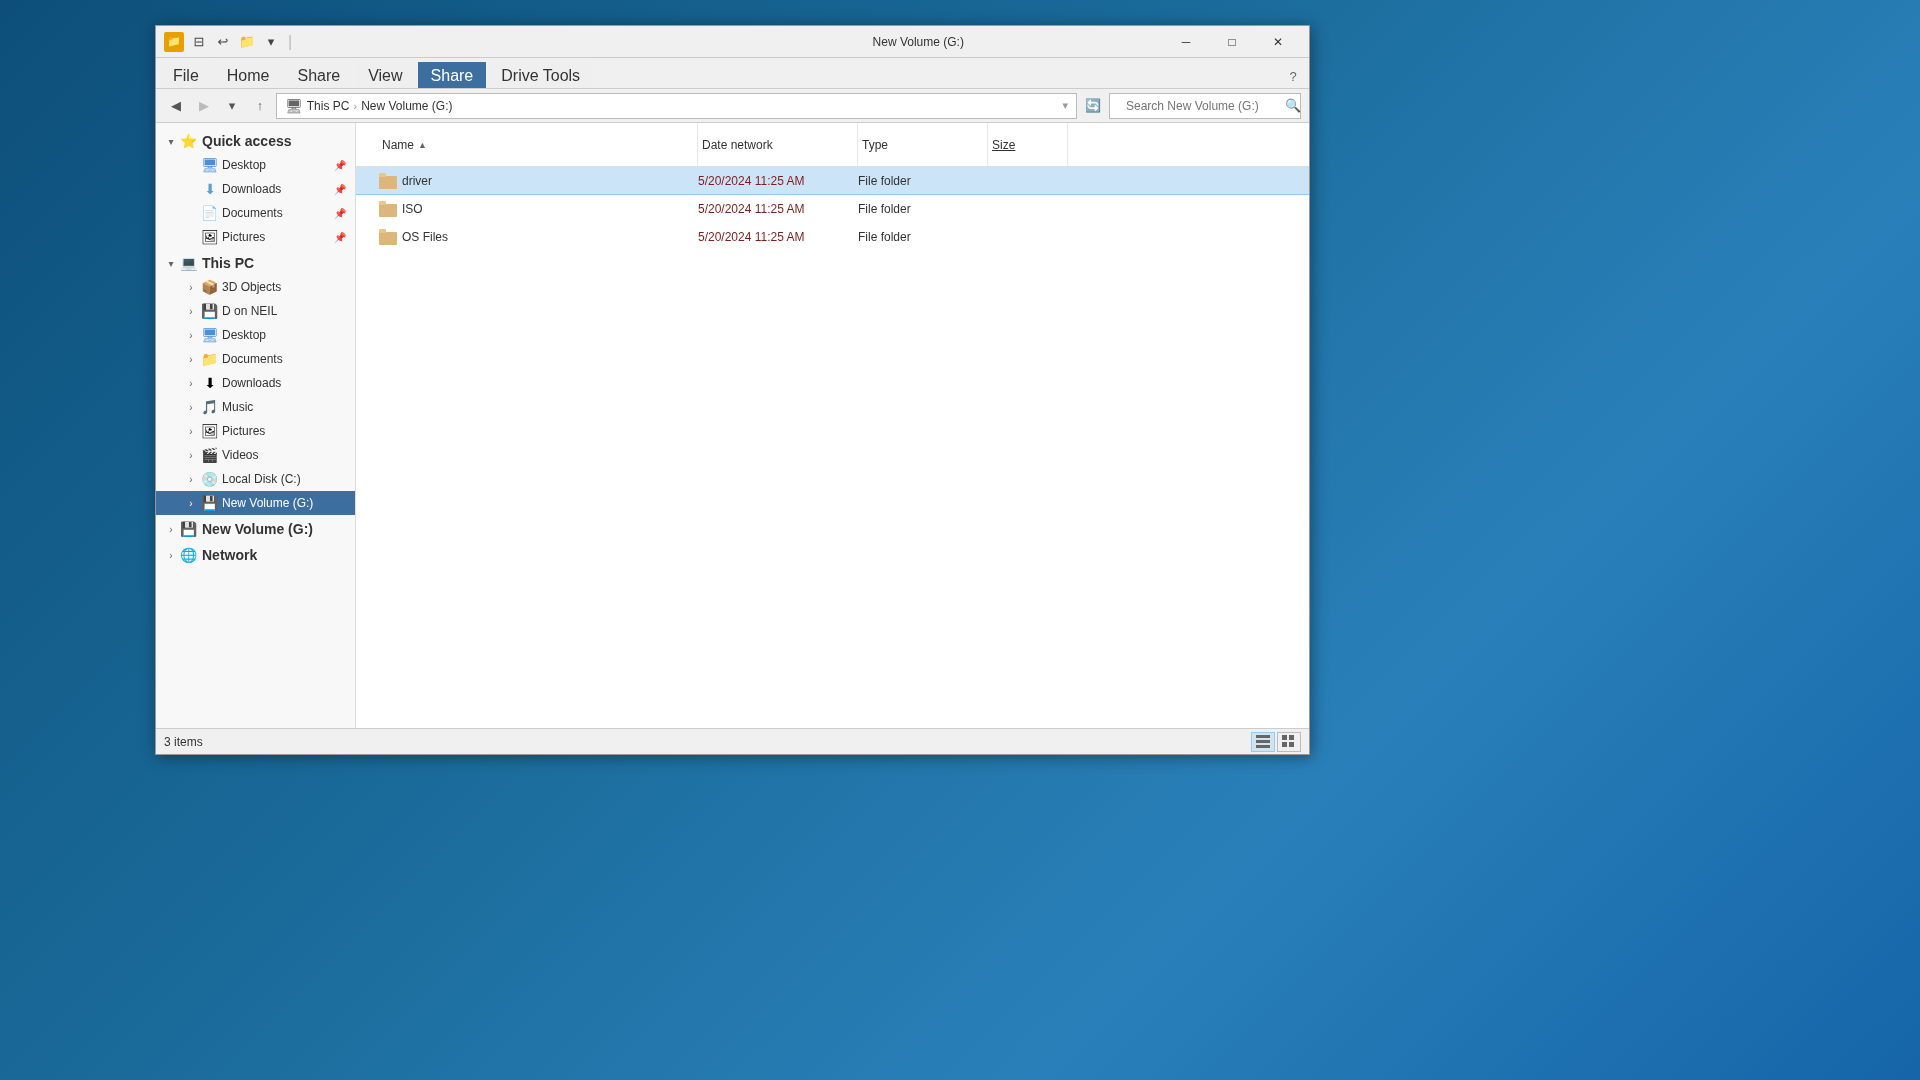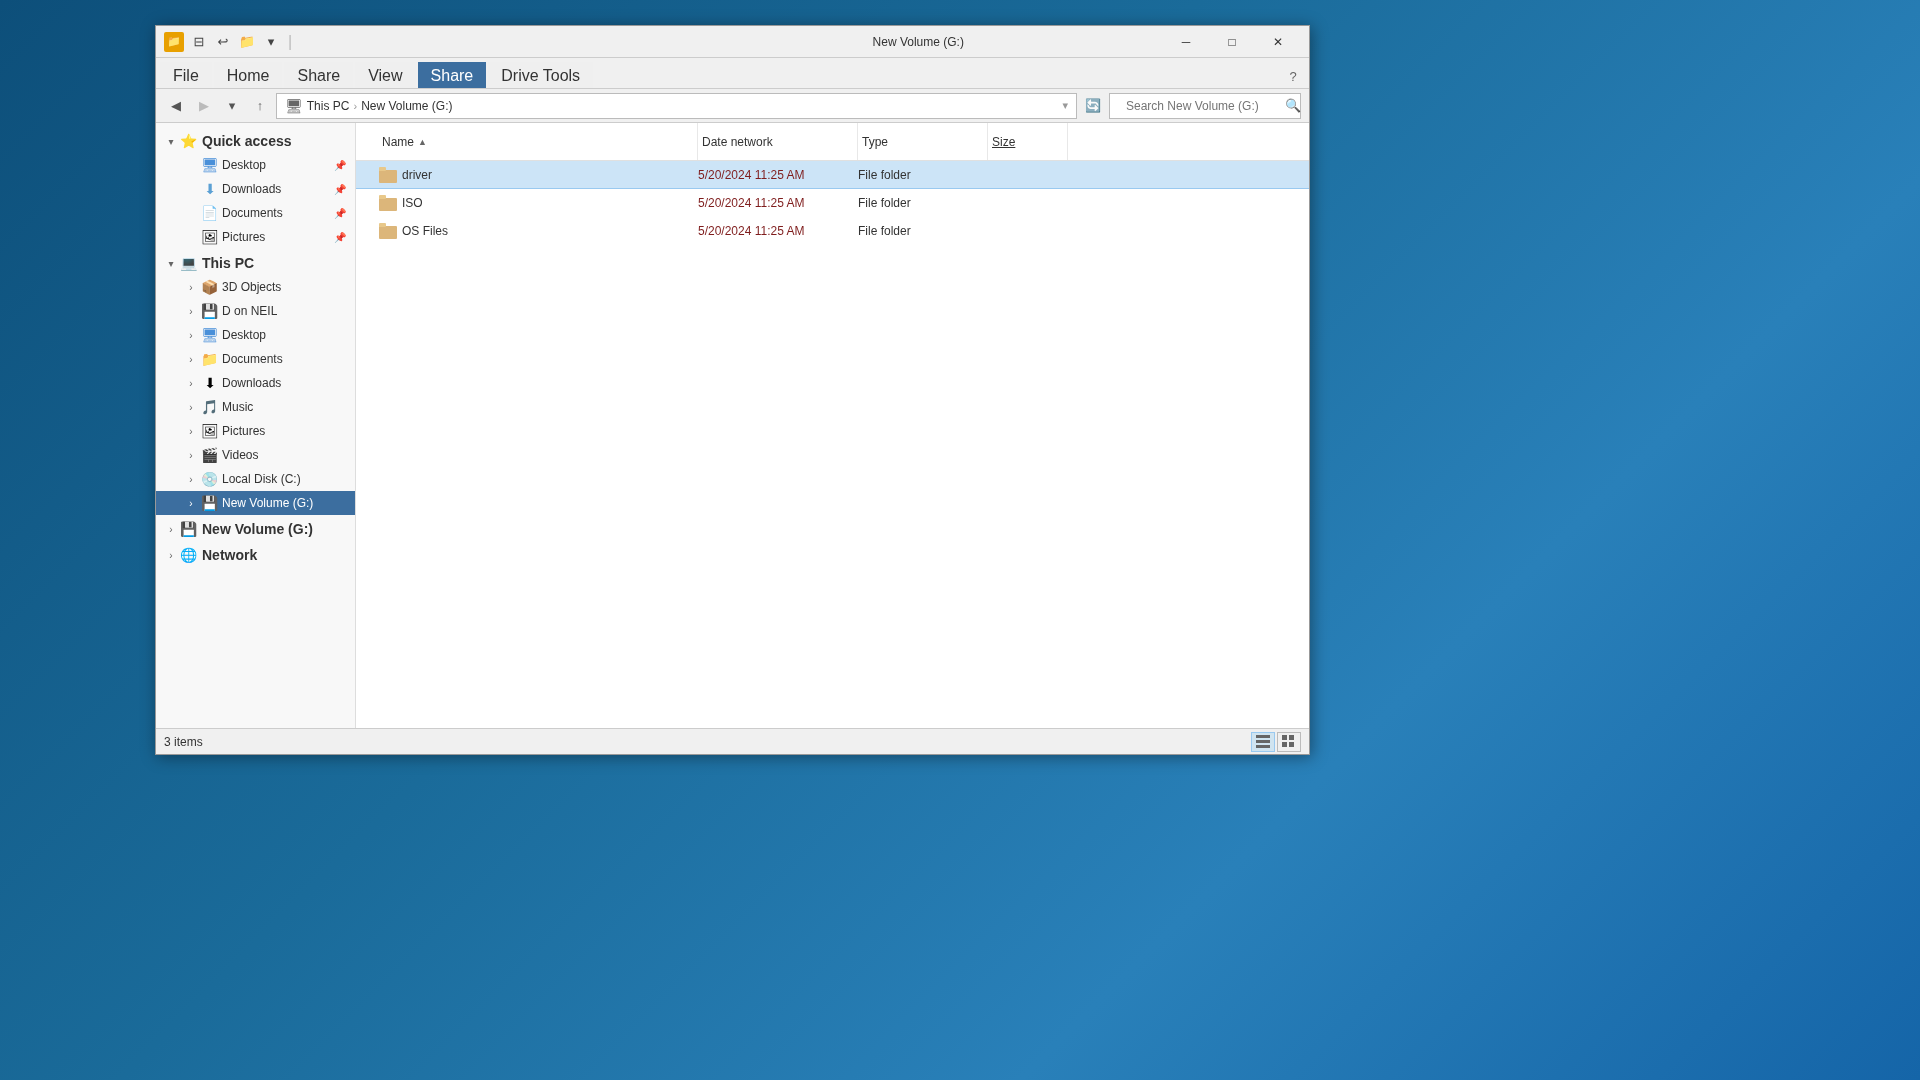--- a/index.html
+++ b/index.html
@@ -350,21 +350,21 @@
       flex: 1;
       background: white;
       overflow-y: auto;
       display: flex;
       flex-direction: column;
     }
 
     .column-headers {
       display: flex;
       align-items: flex-end;
-      height: 38px;
+      height: 44px;
       border-bottom: 1px solid #e0e0e0;
       padding: 0 8px;
       position: sticky;
       top: 0;
       background: white;
       z-index: 5;
     }
 
     .col-header {
       display: flex;

